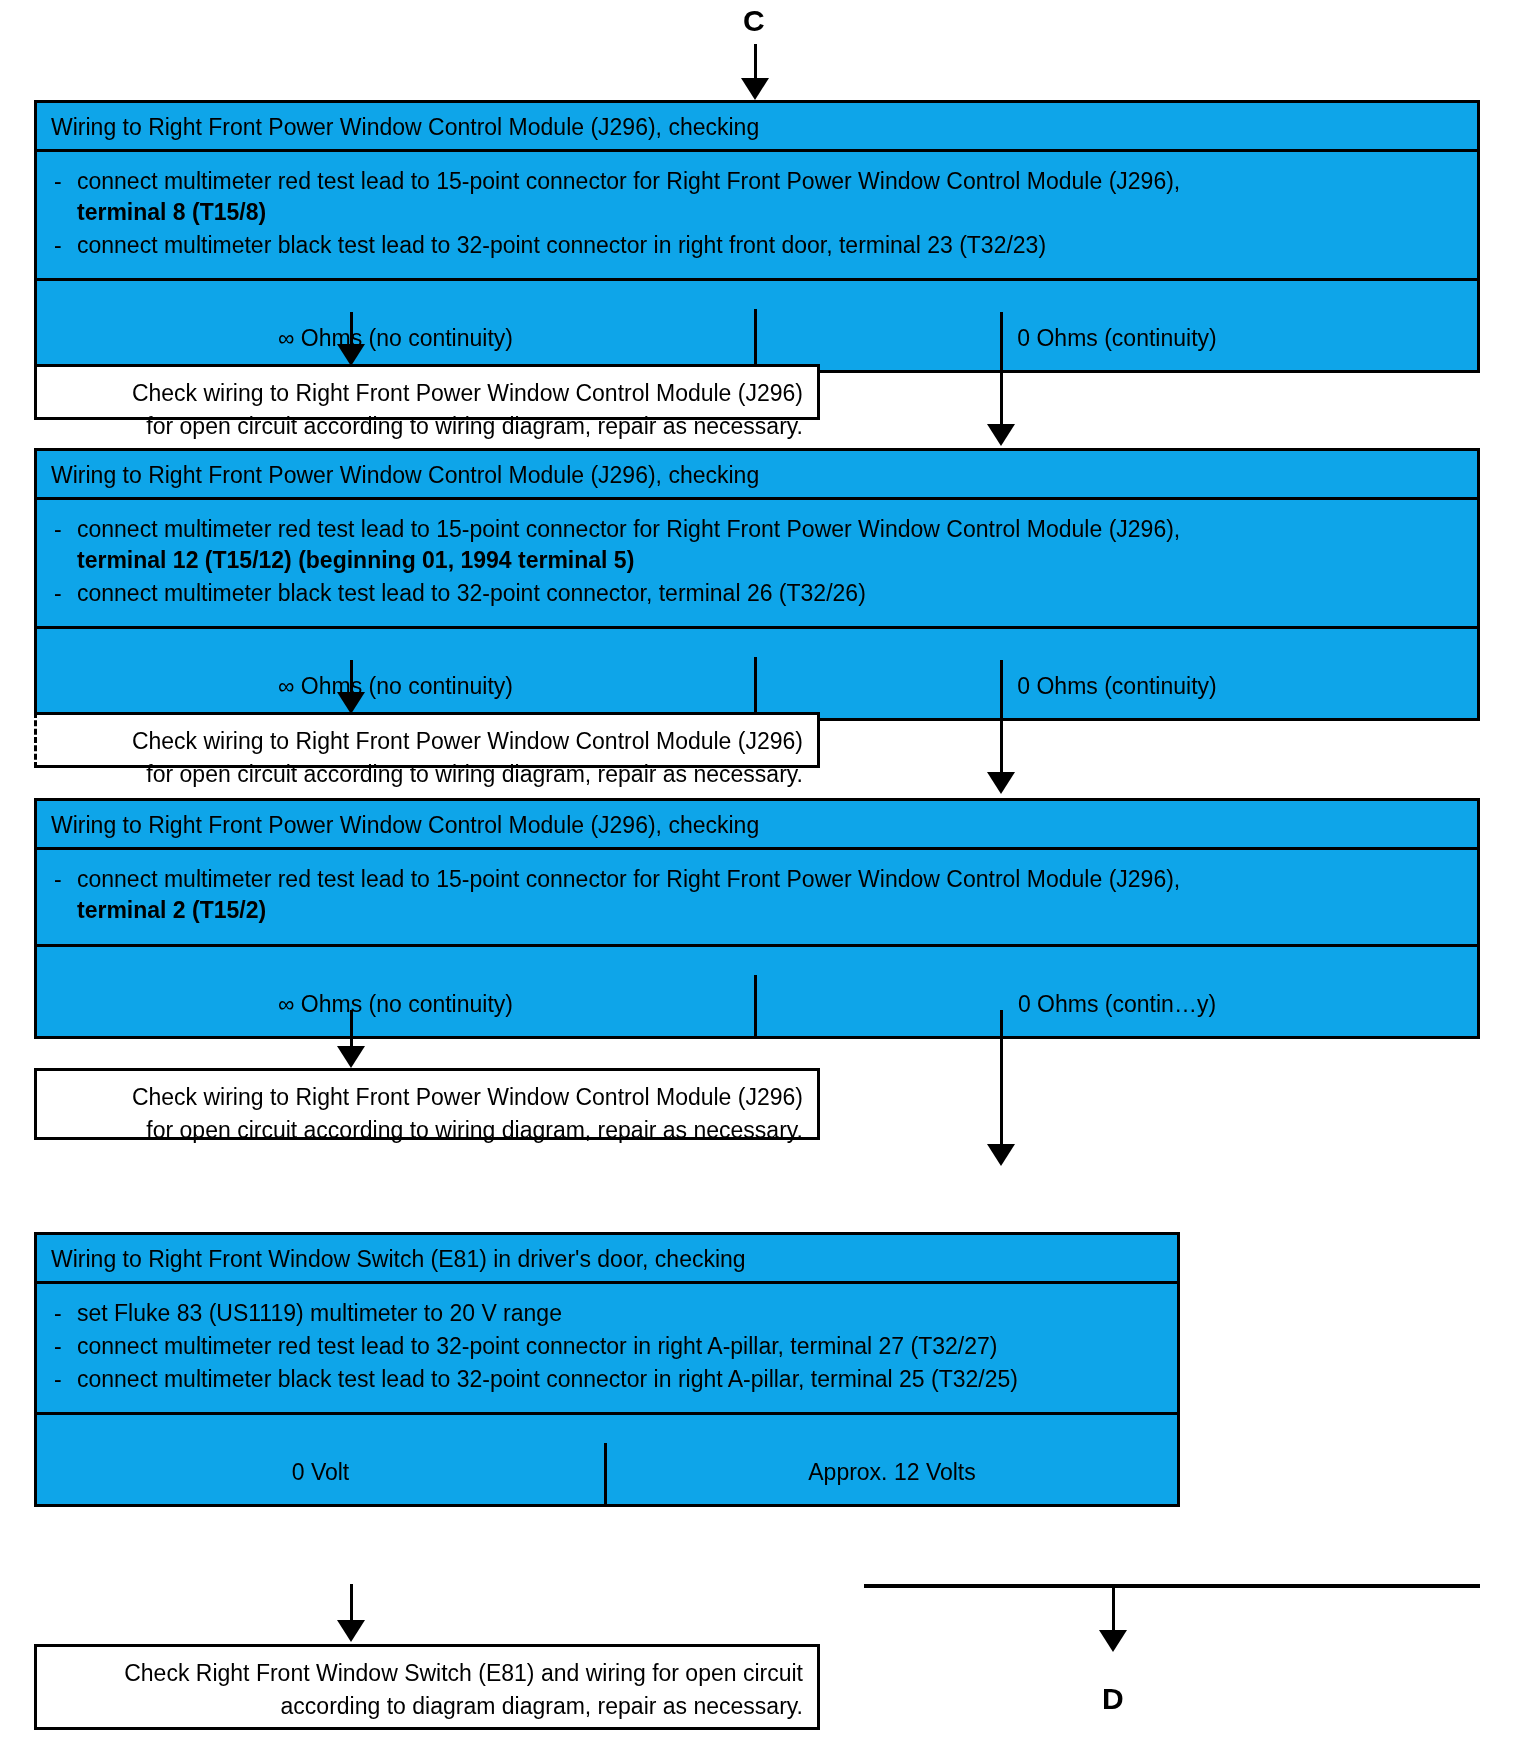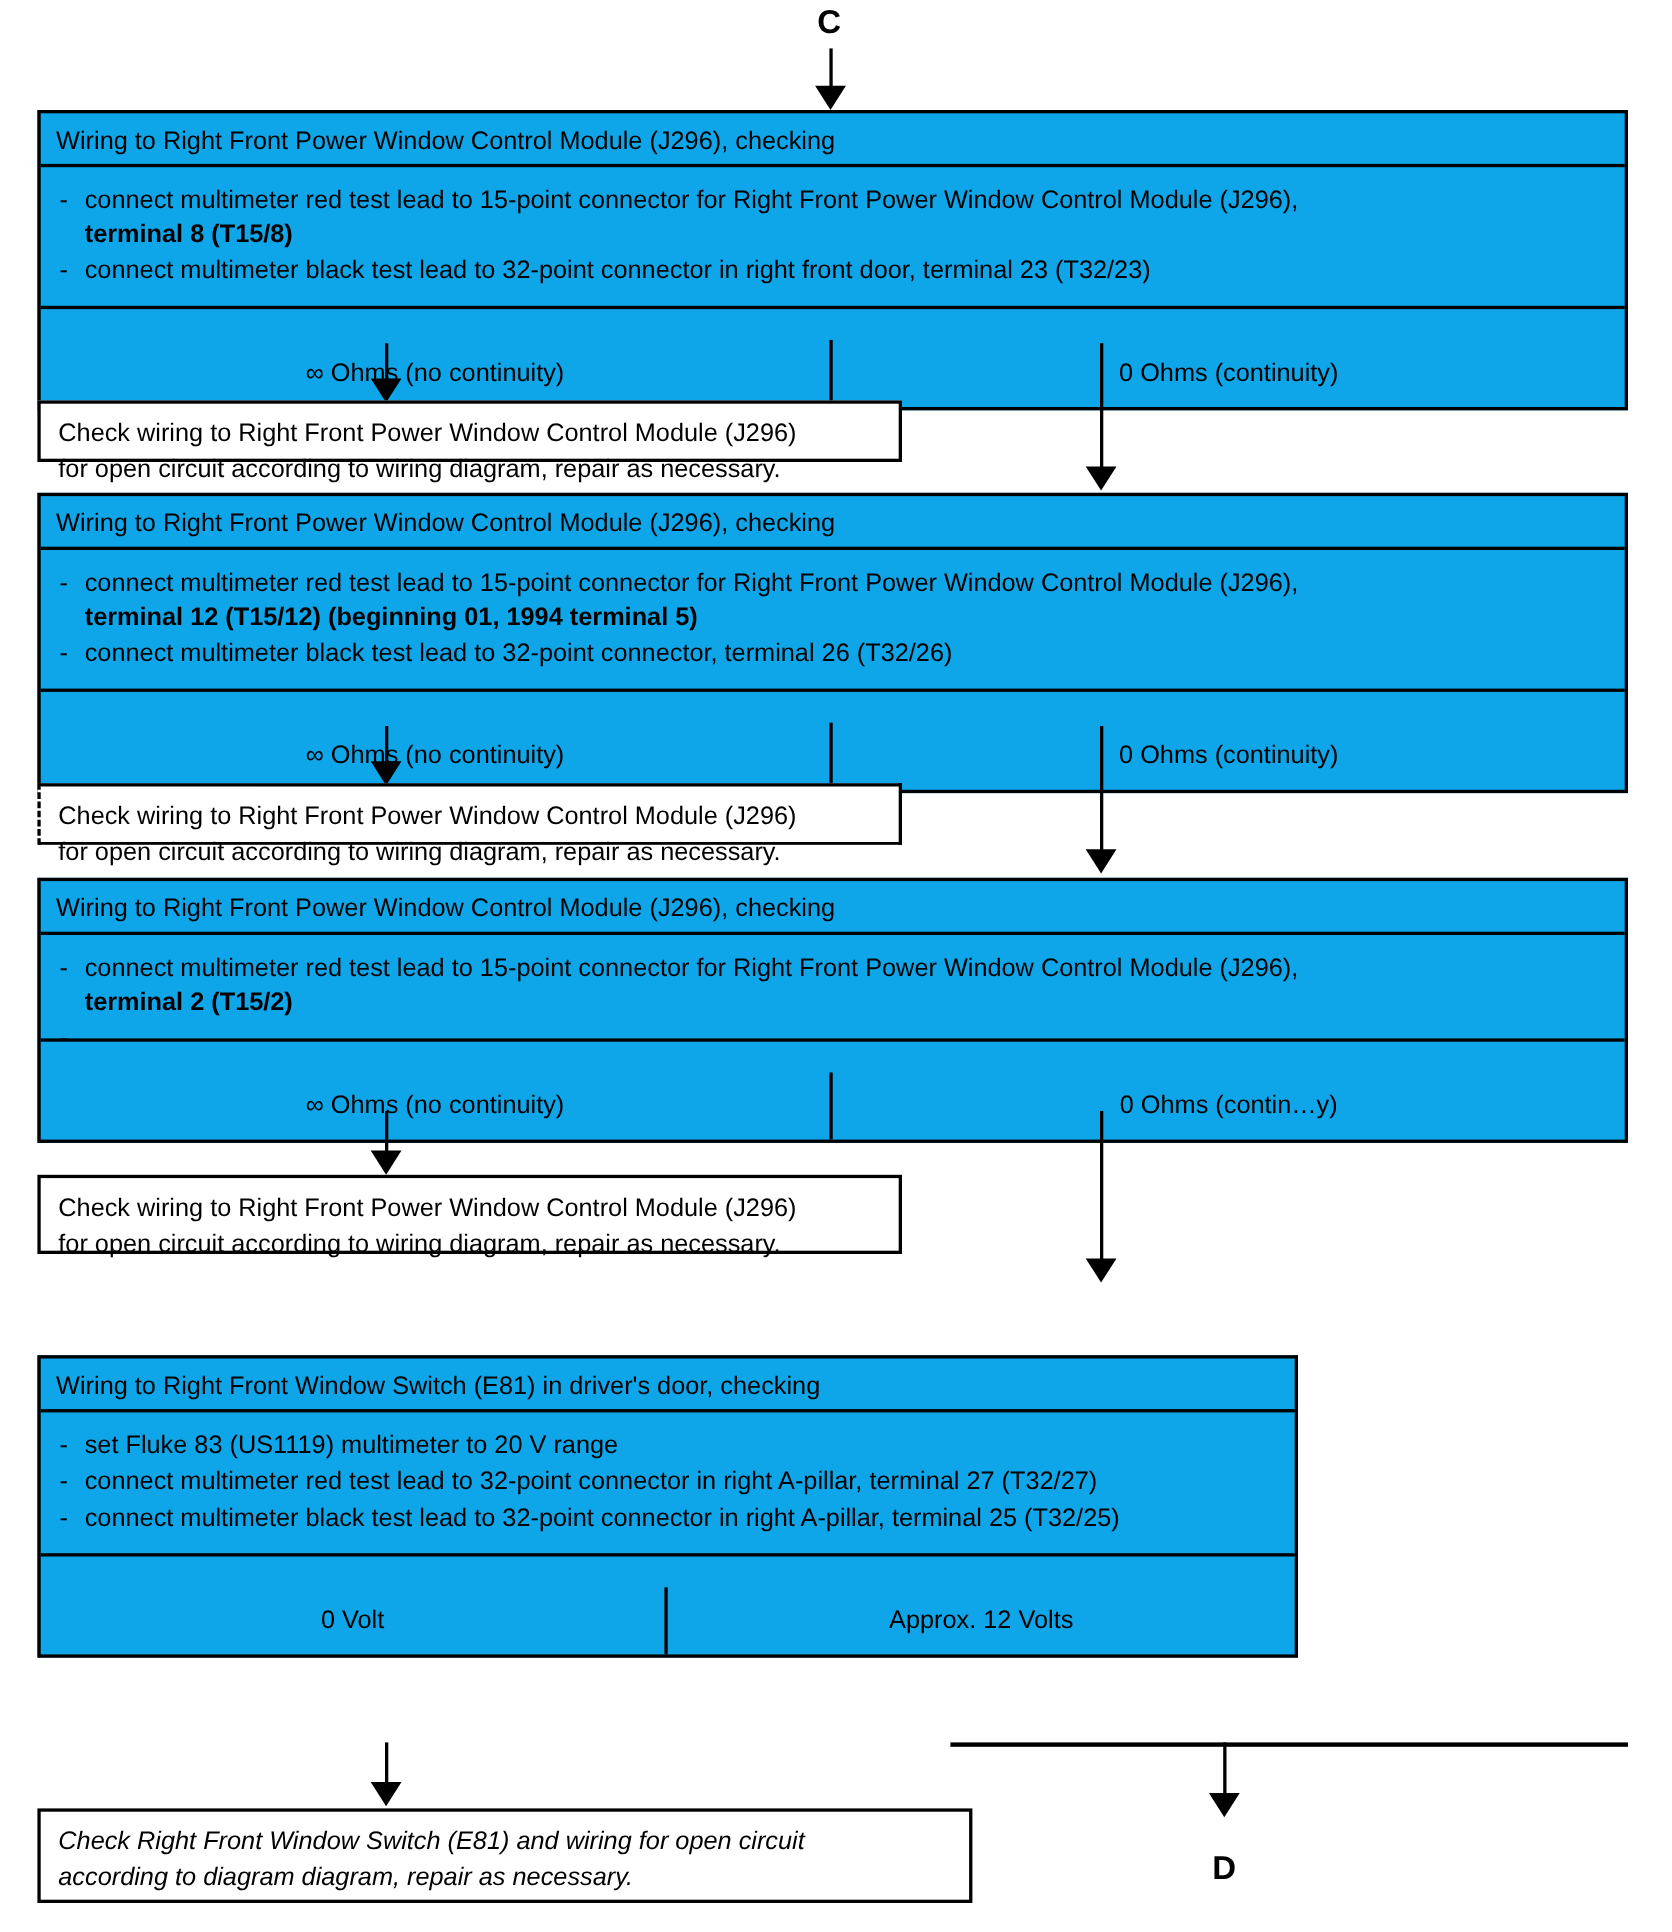--- a/index.html
+++ b/index.html
@@ -108,20 +108,21 @@
     box-sizing: border-box;
     padding: 10px 14px 12px 16px;
   }
   .action-box.dashed-left {
     border-left: 3px dashed #000;
   }
   .action-box .ln {
     font-size: 23px;
     line-height: 1.45;
     white-space: nowrap;
+    text-align: right;
   }
 </style>
 </head>
 <body>
 
 <div id="page">
 
   <div class="conn-label" style="left:743px; top:6px;">C</div>
   <div class="vline" style="left:754px; top:44px; height:40px;"></div>
   <div class="arrowhead" style="left:741px; top:78px;"></div>
@@ -238,20 +239,20 @@
   </div>
 
   <div class="hline" style="left:864px; top:1584px; width:616px;"></div>
 
   <div class="vline" style="left:350px; top:1584px; height:42px;"></div>
   <div class="arrowhead" style="left:337px; top:1620px;"></div>
 
   <div class="vline" style="left:1112px; top:1584px; height:52px;"></div>
   <div class="arrowhead" style="left:1099px; top:1630px;"></div>
 
-  <div class="action-box" style="left:34px; top:1644px; width:850px; height:86px;font-style:italic;">
+  <div class="action-box" style="left:34px; top:1644px; width:786px; height:86px;">
     <div class="ln">Check  Right Front Window Switch (E81) and wiring for open circuit</div>
     <div class="ln">according to diagram diagram, repair as  necessary.</div>
   </div>
 
   <div class="conn-label" style="left:1102px; top:1684px;">D</div>
 
 </div>
 
 </body></html>

